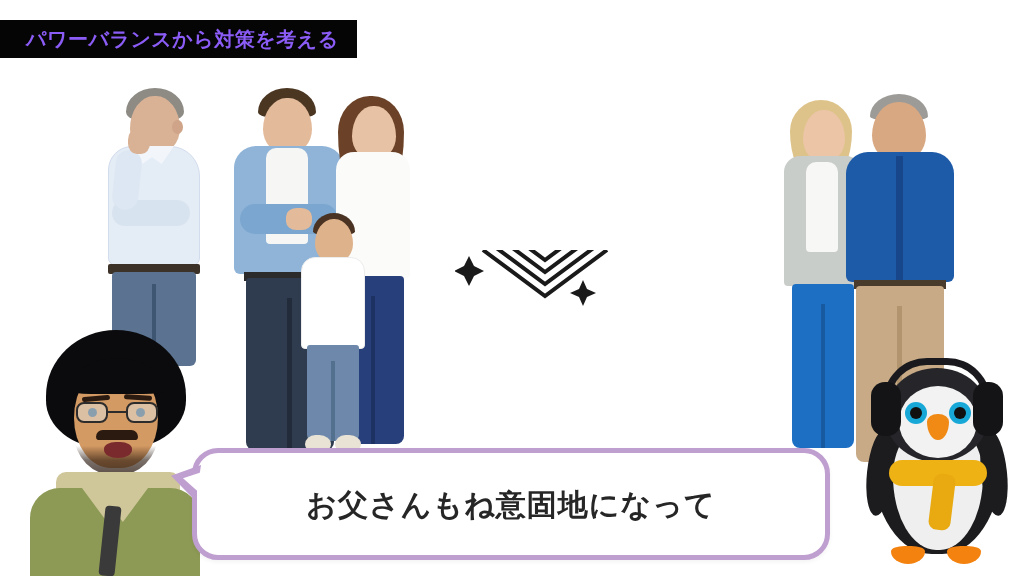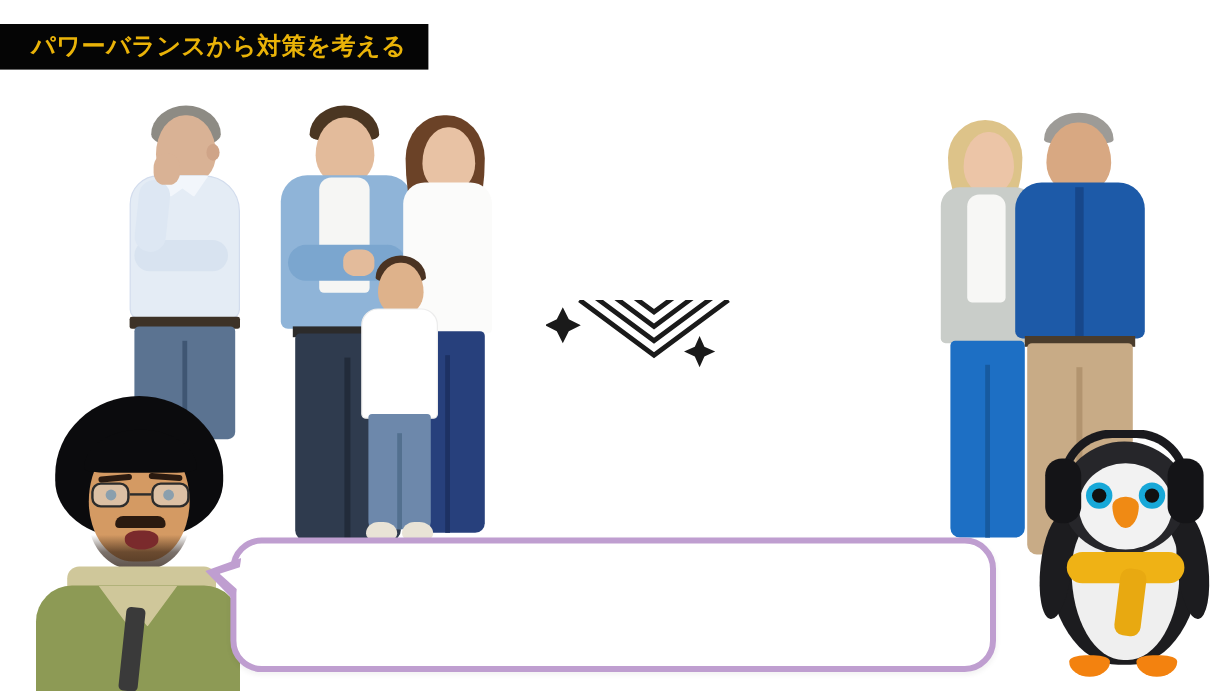--- a/index.html
+++ b/index.html
@@ -13,21 +13,21 @@
 
   
   .title-banner{
     position:absolute;left:0;top:20px;height:38px;
     background:#050505;
     display:flex;align-items:center;
     padding:0 18px 0 26px;
     box-sizing:border-box;
   }
   .title-banner .t{
-    color:#eab308;font-size:20px;font-weight:700;letter-spacing:.5px;
+    color:#8b5cf6;font-size:20px;font-weight:700;letter-spacing:.5px;
     white-space:nowrap;line-height:1;
   }
 
   
   .people{position:absolute;inset:0;}
   .person{position:absolute;}
 
   
   .head{position:absolute;border-radius:48% 48% 46% 46%/56% 56% 44% 44%;}
   .hair{position:absolute;}
@@ -325,15 +325,16 @@
   </div>
 
   <div class="title-banner">
     <span class="t">パワーバランスから対策を考える</span>
   </div>
 
 
   <div class="bubble" id="bubble-purple">
     <span class="tail-o"></span>
     <span class="tail-i"></span>
+    <div class="txt">お父さんもね意固地になって</div>
   </div>
 
 </div>
 
 </body></html>

